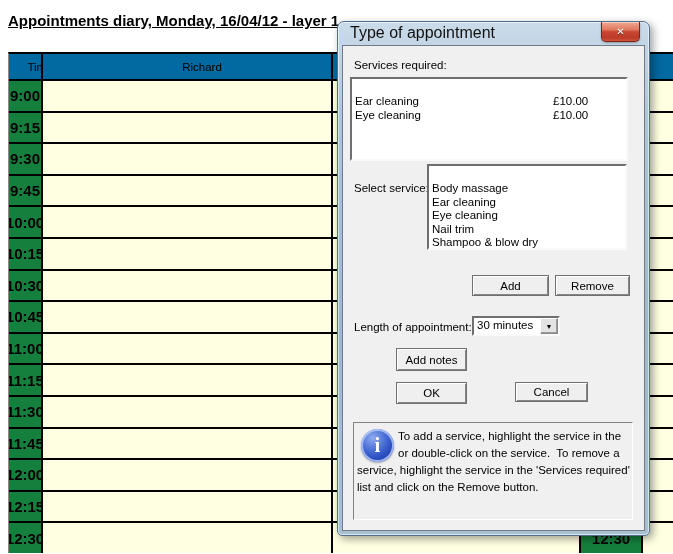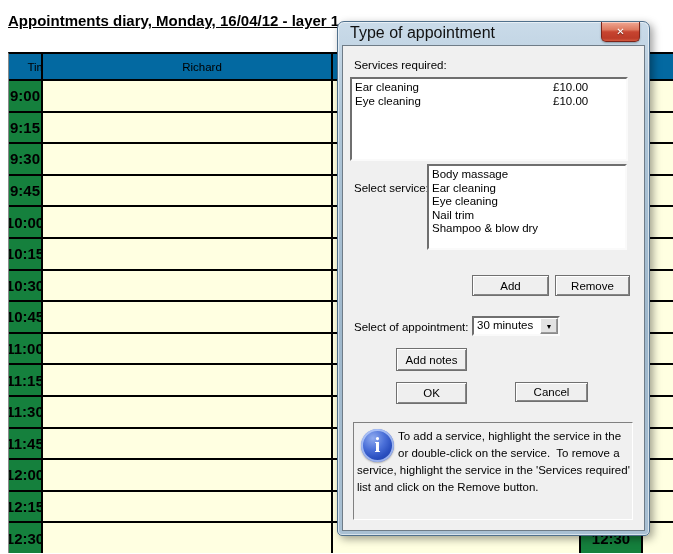--- a/index.html
+++ b/index.html
@@ -40,21 +40,21 @@
   .client{position:absolute;left:4px;right:4px;top:23px;bottom:4px;
           background:#F0F0F0;border:1px solid #6F7C87;}
 
   .lbl{position:absolute;font-size:11.5px;white-space:nowrap;}
   .lbl-services{left:11px;top:13px;}
   .lbl-select{left:11px;top:136px;}
   .lbl-length{left:11px;top:275px;}
 
   .listbox{position:absolute;background:#fff;box-sizing:border-box;
            border:2px solid;border-color:#6f6f6f #fafafa #fafafa #6f6f6f;
-           padding:2px 0 0 3px;}
+           padding:16px 0 0 3px;}
   .lb-required{left:7px;top:31px;width:278px;height:84px;}
   .lb-select{left:84px;top:118px;width:200px;height:86px;}
   .lb-row{font-size:11.5px;line-height:13.5px;white-space:nowrap;}
   .svc-name{display:inline-block;width:198px;}
 
   .btn{position:absolute;box-sizing:border-box;background:#EFEFEF;
        border:1px solid #707070;
        box-shadow:inset 1px 1px 0 #ffffff, inset -1px -1px 0 #868686;
        font-family:inherit;font-size:11.5px;color:#000;padding:0;cursor:default;}
   .btn-add{left:129px;top:229px;width:77px;height:21px;}
@@ -221,21 +221,21 @@
           <div class="lb-row">Eye cleaning</div>
 
           <div class="lb-row">Nail trim</div>
 
           <div class="lb-row">Shampoo &amp; blow dry</div>
         </div>
 
       <button class="btn btn-add">Add</button>
       <button class="btn btn-remove">Remove</button>
 
-      <div class="lbl lbl-length">Select of appointment:</div>
+      <div class="lbl lbl-length">Length of appointment:</div>
       <div class="combo">
         <span class="combo-val">30 minutes</span>
         <span class="combo-btn">
           <span class="arrow">▼</span>
         </span>
       </div>
 
       <button class="btn btn-notes">Add notes</button>
       <button class="btn btn-ok">OK</button>
       <button class="btn btn-cancel">Cancel</button>

